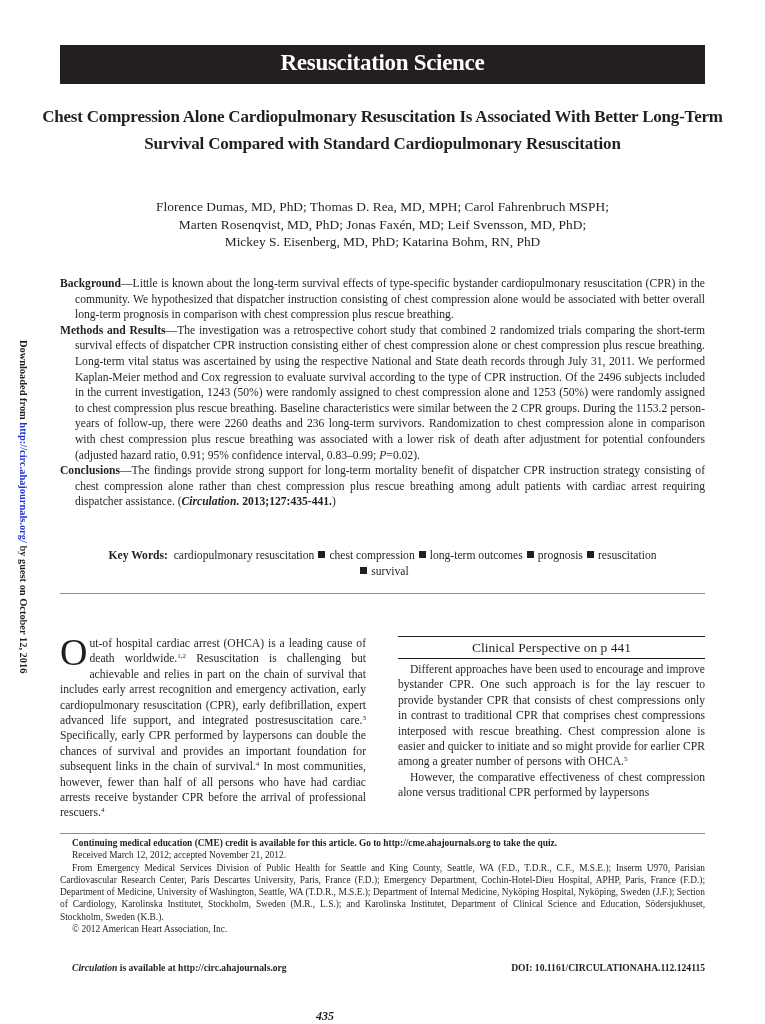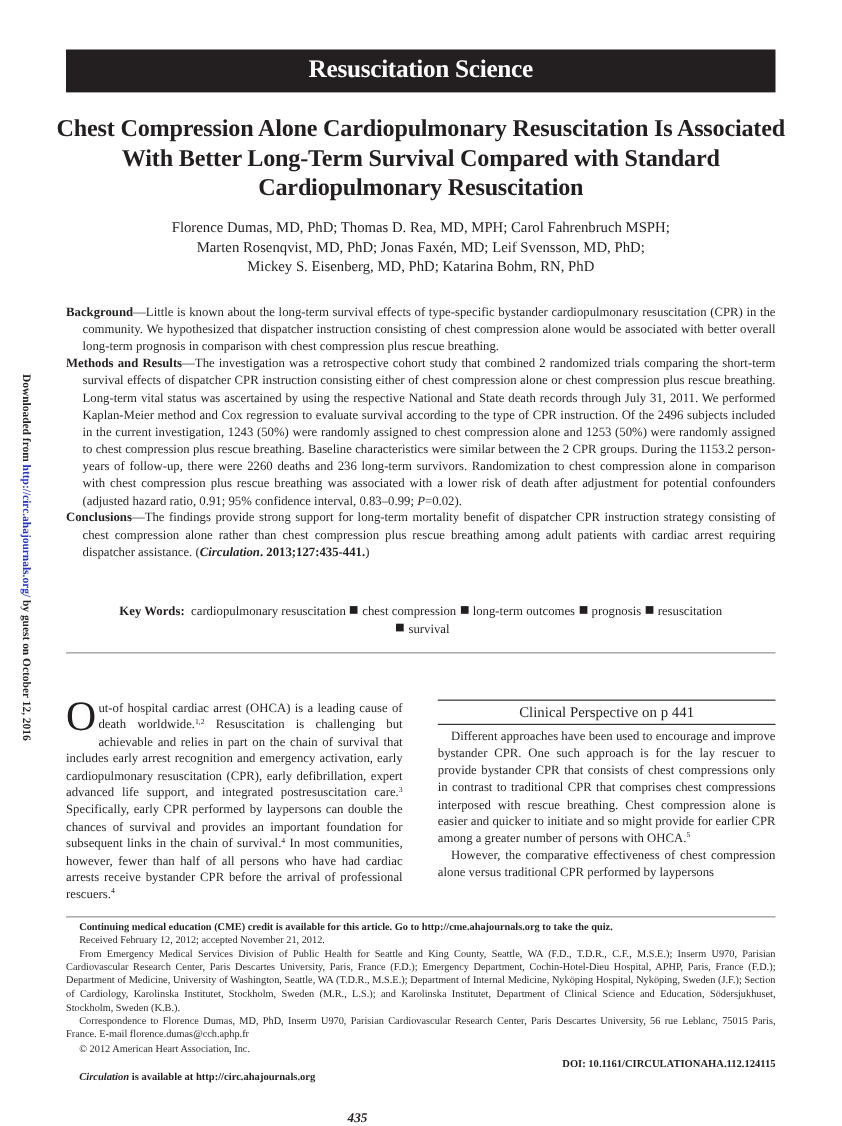--- a/index.html
+++ b/index.html
@@ -2,21 +2,21 @@
 <html><head>
 <meta charset="utf-8">
 <style>
   html, body { margin: 0; padding: 0; background: #ffffff; }
   body { width: 765px; height: 1024px; position: relative; overflow: hidden;
          font-family: "Liberation Serif", "DejaVu Serif", serif; color: #231f20; }
   .banner { position: absolute; left: 60px; top: 45px; width: 645px; height: 39px;
             background: #231f20; color: #ffffff; text-align: center;
             font-weight: bold; font-size: 23px; line-height: 36px; letter-spacing: -0.3px; }
   .title { position: absolute; left: 40px; top: 104px; width: 685px; text-align: center;
-           font-weight: bold; font-size: 22px; line-height: 26.5px; letter-spacing: -0.2px; }
+           font-weight: bold; font-size: 17px; line-height: 26.5px; letter-spacing: -0.2px; }
   .authors { position: absolute; left: 70px; top: 198px; width: 625px; text-align: center;
              font-size: 13.4px; line-height: 17.5px; }
   .abstract { position: absolute; left: 60px; top: 276px; width: 645px;
               font-size: 11.6px; line-height: 15.6px; text-align: justify; }
   .abstract p { margin: 0; padding-left: 15px; text-indent: -15px; }
   .abstract .lab { font-weight: bold; }
   .keywords { position: absolute; left: 60px; top: 548px; width: 645px; text-align: center;
               font-size: 11.6px; line-height: 15.5px; }
   .keywords .kwlab { font-weight: bold; }
   .sq { display: inline-block; width: 7px; height: 7px; background: #231f20; margin: 0 4px 1px 4px; }
@@ -32,21 +32,21 @@
             text-align: center; font-weight: normal; font-size: 13.5px; line-height: 21px;
             margin-bottom: 3px; }
   .col-right p { margin: 0; text-indent: 12px; }
   .rule-foot { position: absolute; left: 60px; top: 833px; width: 645px; height: 1px; background: #8a8a8a; }
   .footnotes { position: absolute; left: 60px; top: 837px; width: 645px;
                font-size: 9.4px; line-height: 12.3px; text-align: justify; }
   .footnotes p { margin: 0; text-indent: 12px; }
   .footnotes .cme { font-weight: bold; }
   .journal-line { position: absolute; left: 72px; top: 962px; width: 633px; font-size: 9.6px;
                   font-weight: bold; }
-  .journal-line .left { position: absolute; left: 0; top: 0; margin-top: 12px; }
+  .journal-line .left { position: absolute; left: 0; top: 0; }
   .journal-line .right { position: absolute; right: 0; top: 0; }
   .journal-line i { font-style: italic; }
   .page-num { position: absolute; left: 0; width: 650px; top: 983px; text-align: center;
               font-style: italic; font-weight: bold; font-size: 12px; margin-top: 26px; }
   .sidebar { position: absolute; left: 16px; top: 340px; width: 340px; height: 14px;
              transform-origin: 0 0; transform: rotate(90deg) translate(0, -14px);
              font-size: 10.4px; font-weight: bold; white-space: nowrap; line-height: 14px; }
   .sidebar a { color: #2233cc; text-decoration: none; }
 </style>
 </head>
@@ -83,23 +83,22 @@
 <div class="col-right">
   <div class="cp-box">Clinical Perspective on p 441</div>
   <p><span>Different approaches have been used to encourage and improve bystander CPR. One such approach is for the lay rescuer to provide bystander CPR that consists of chest compressions only in contrast to traditional CPR that comprises chest compressions interposed with rescue breathing. Chest compression alone is easier and quicker to initiate and so might provide for earlier CPR among a greater number of persons with OHCA.</span><sup>5</sup></p>
   <p>However, the comparative effectiveness of chest compression alone versus traditional CPR performed by laypersons</p>
 </div>
 
 <div class="rule-foot"></div>
 
 <div class="footnotes">
   <p class="cme">Continuing medical education (CME) credit is available for this article. Go to http://cme.ahajournals.org to take the quiz.</p>
-  <p>Received February 12, 2012; accepted November 21, 2012.</p>
+  <p>Received March 12, 2012; accepted November 21, 2012.</p>
   <p>From Emergency Medical Services Division of Public Health for Seattle and King County, Seattle, WA (F.D., T.D.R., C.F., M.S.E.); Inserm U970, Parisian Cardiovascular Research Center, Paris Descartes University, Paris, France (F.D.); Emergency Department, Cochin-Hotel-Dieu Hospital, APHP, Paris, France (F.D.); Department of Medicine, University of Washington, Seattle, WA (T.D.R., M.S.E.); Department of Internal Medicine, Nyköping Hospital, Nyköping, Sweden (J.F.); Section of Cardiology, Karolinska Institutet, Stockholm, Sweden (M.R., L.S.); and Karolinska Institutet, Department of Clinical Science and Education, Södersjukhuset, Stockholm, Sweden (K.B.).</p>
-  <p>Correspondence to Florence Dumas, MD, PhD, Inserm U970, Parisian Cardiovascular Research Center, Paris Descartes University, 56 rue Leblanc, 75015 Paris, France. E-mail florence.dumas@cch.aphp.fr</p>
   <p>© 2012 American Heart Association, Inc.</p>
 </div>
 
 <div class="journal-line">
   <span class="left"><i>Circulation</i><span> is available at http://circ.ahajournals.org</span></span>
   <span class="right">DOI: 10.1161/CIRCULATIONAHA.112.124115</span>
 </div>
 
 <div class="page-num">435</div>
 

